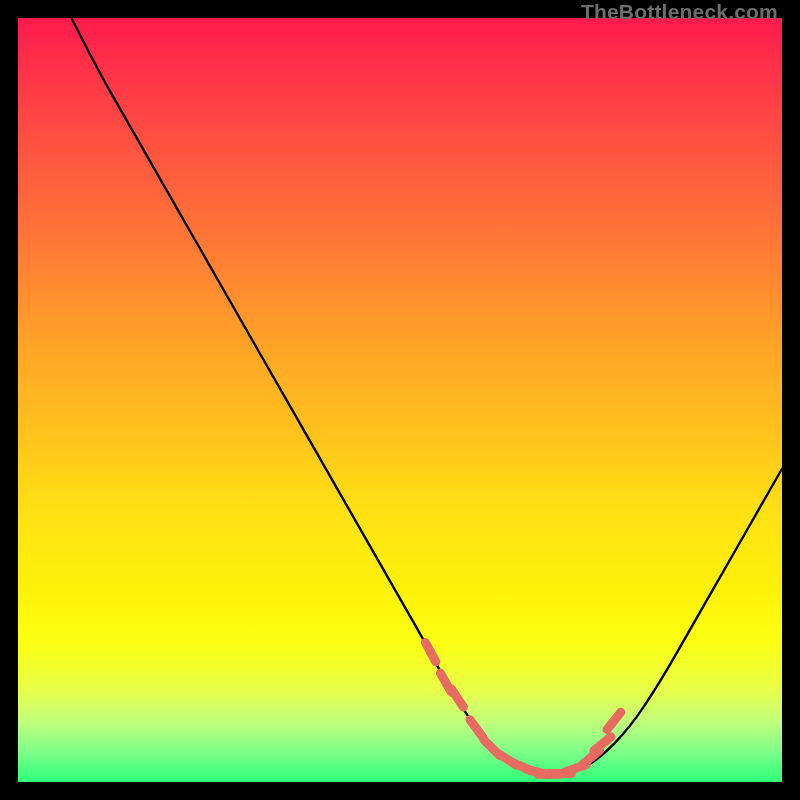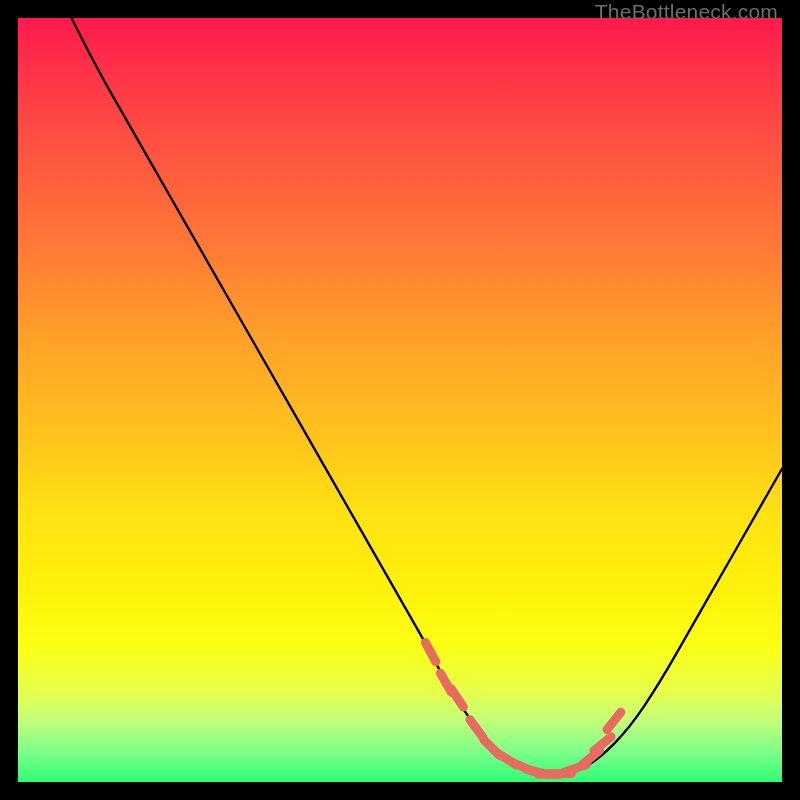--- a/index.html
+++ b/index.html
@@ -31,21 +31,21 @@
       #c2ff7a 92%,
       #7fff8a 96%,
       #2eff77 100%);
   }
   .watermark {
     position: absolute;
     top: 0px;
     right: 22px;
     color: #6d6d6d;
     font-size: 21px;
-    font-weight: 400;
+    font-weight: 700;
     letter-spacing: 0.2px;
     user-select: none;
   }
   svg.plot {
     position: absolute;
     left: 0;
     top: 0;
     width: 764px;
     height: 764px;
     overflow: visible;

